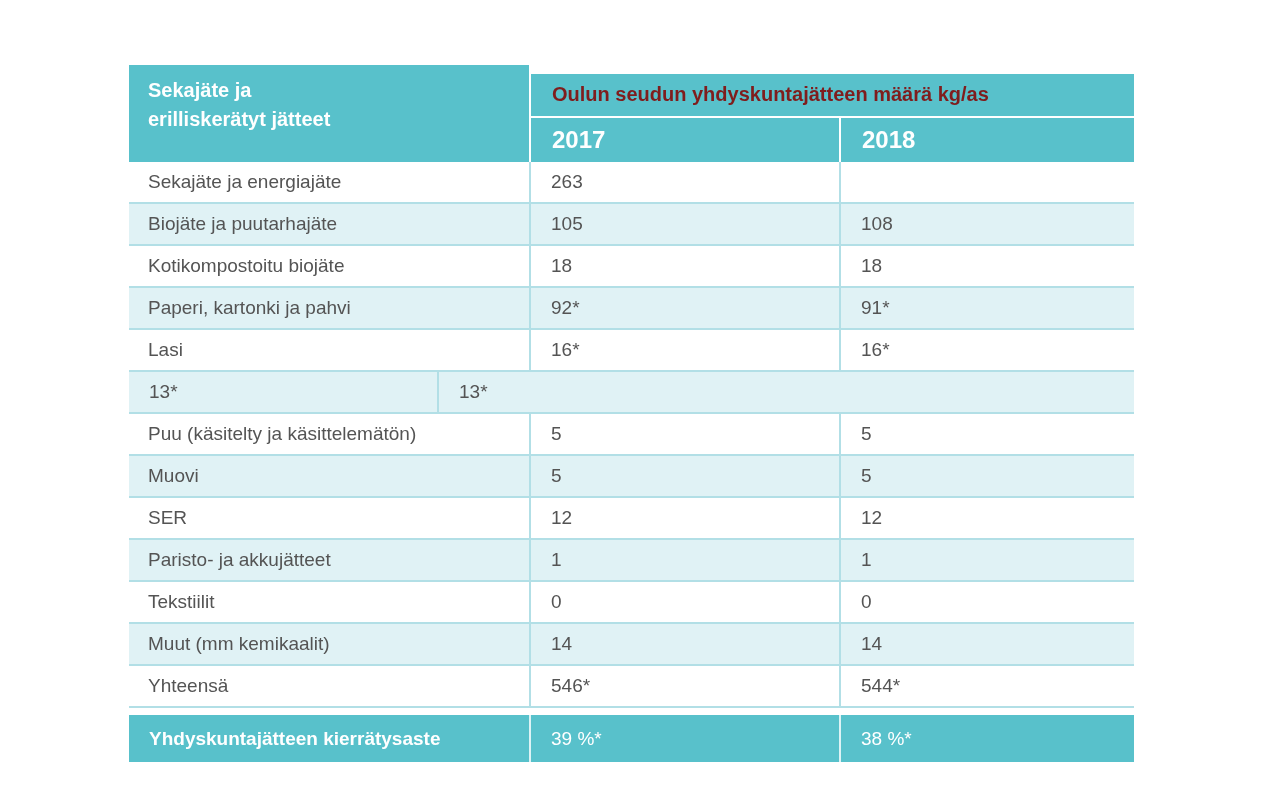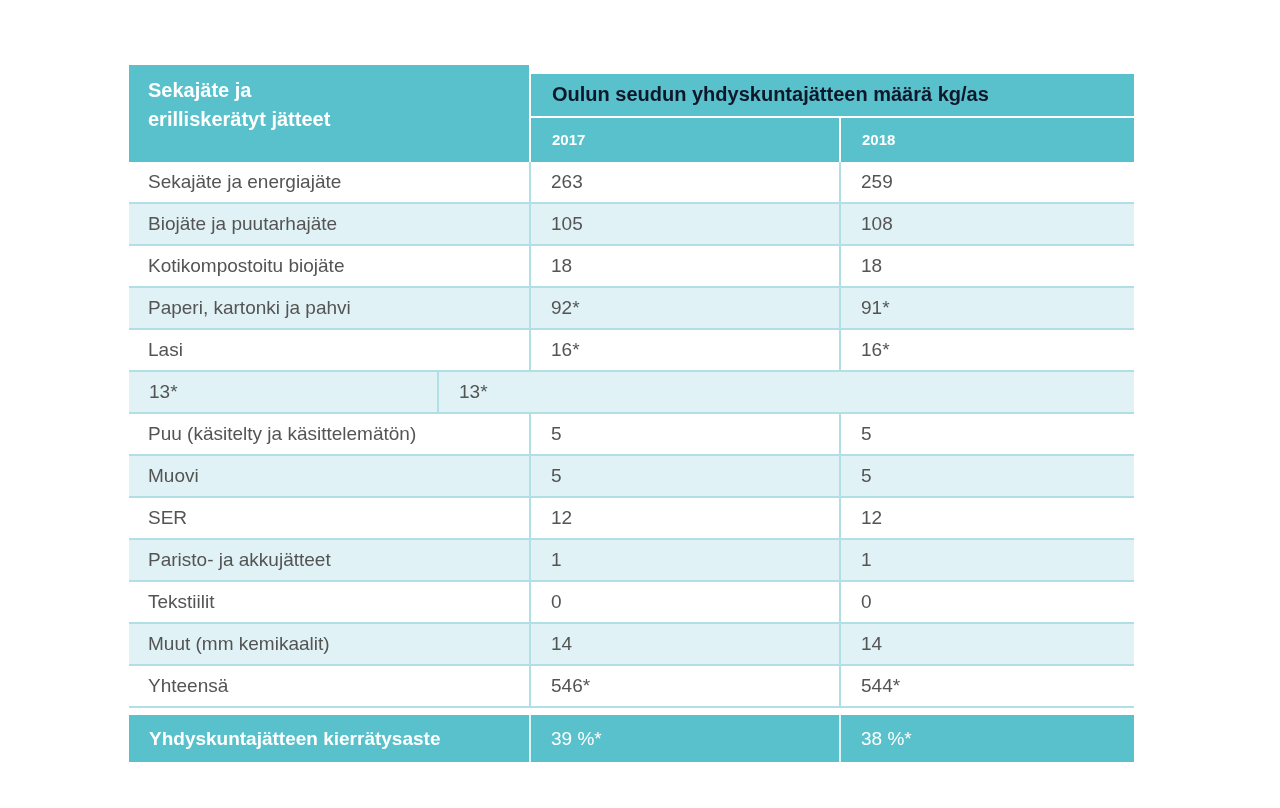--- a/index.html
+++ b/index.html
@@ -42,34 +42,34 @@
   }
   .h-right {
     width: 603px;
     display: flex;
     flex-direction: column;
   }
   .h-span {
     height: 48px;
     background: #58c1cb;
     border-bottom: 2px solid #ffffff;
-    color: #0f172a;
+    color: #7f1d1d;
     font-weight: bold;
     font-size: 20px;
     display: flex;
     align-items: center;
     padding-left: 21px;
     margin-top: 9px;
   }
   .h-years { display: flex; height: 49px; }
   .h-year {
     background: #58c1cb;
     color: #ffffff;
     font-weight: bold;
-    font-size: 15px;
+    font-size: 24px;
     display: flex;
     align-items: center;
     padding-left: 21px;
   }
   .h-year.y2017 { width: 310px; border-right: 2px solid #ffffff; }
   .h-year.y2018 { width: 293px; }
 
   
   .tbody { width: 100%; }
   .trow {
@@ -126,21 +126,20 @@
           <div class="h-year y2017">2017</div>
           <div class="h-year y2018">2018</div>
         </div>
       </div>
     </div>
 
     <div class="tbody">
       <div class="trow">
         <div class="td c1">Sekajäte ja energiajäte</div>
         <div class="td c2">263</div>
-        <div class="td c3">259</div>
       </div>
       <div class="trow alt">
         <div class="td c1">Biojäte ja puutarhajäte</div>
         <div class="td c2">105</div>
         <div class="td c3">108</div>
       </div>
       <div class="trow">
         <div class="td c1">Kotikompostoitu biojäte</div>
         <div class="td c2">18</div>
         <div class="td c3">18</div>

